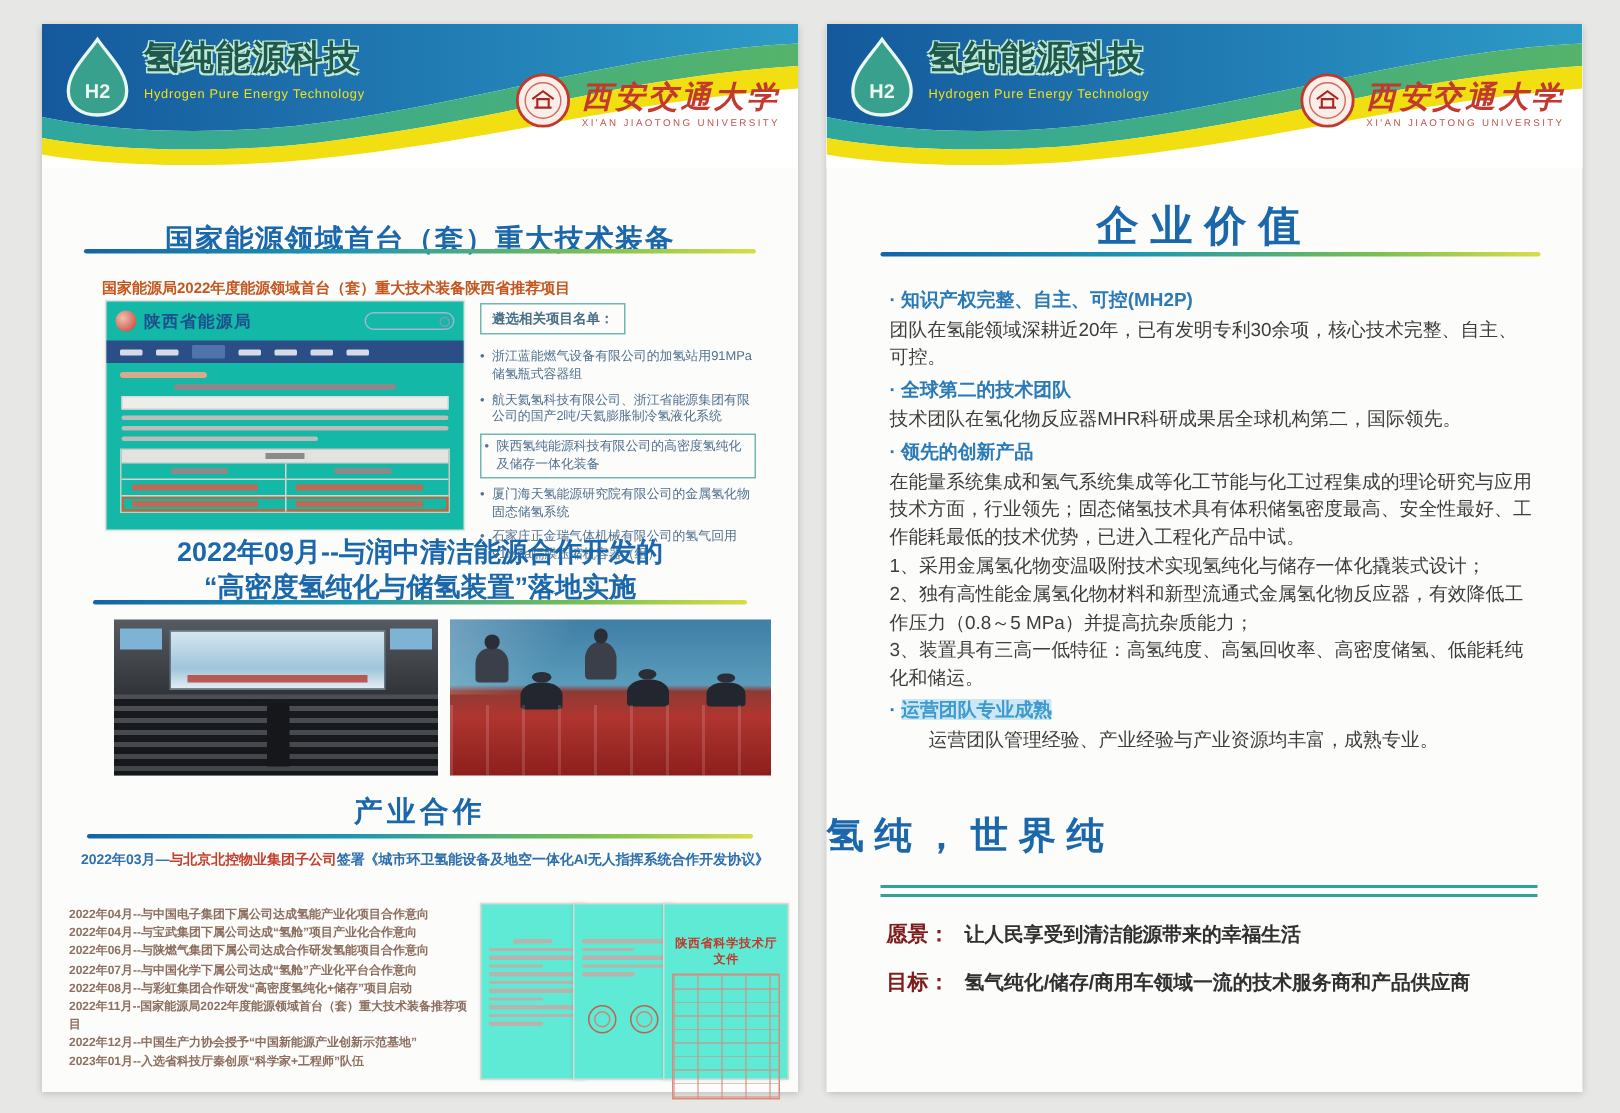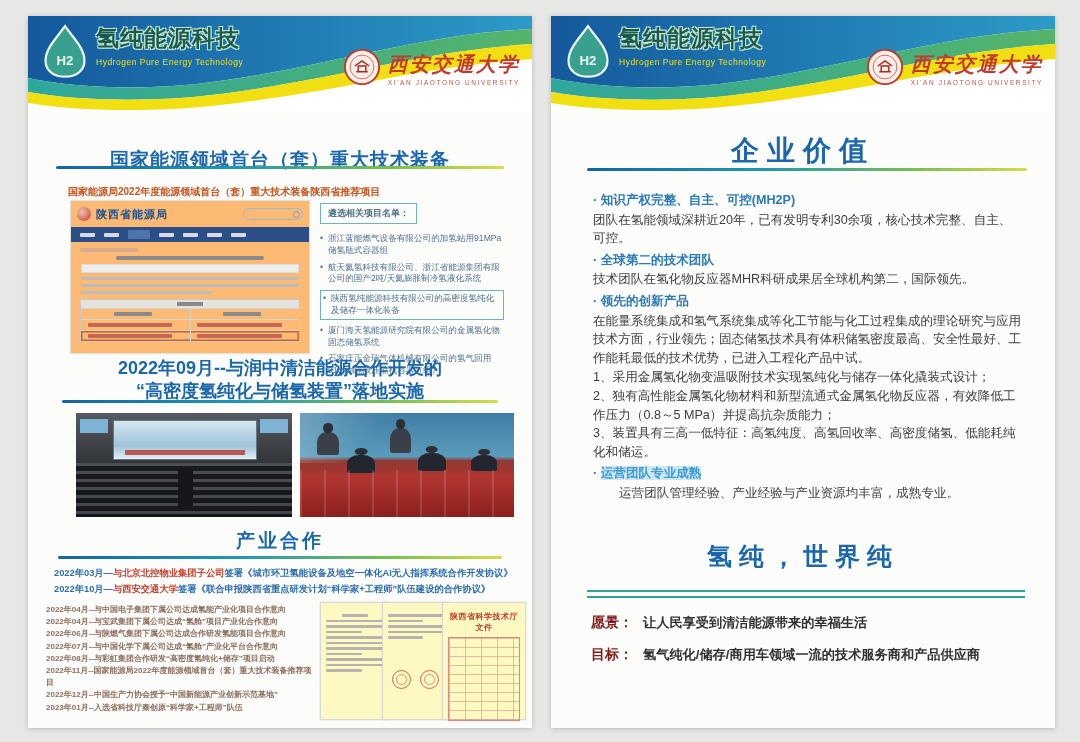--- a/index.html
+++ b/index.html
@@ -24,21 +24,21 @@
   
   .sec-title{position:absolute;left:0;right:0;text-align:center;color:#1b67ab;font-weight:bold;}
   .underline{position:absolute;height:3px;border-radius:2px;
              background:linear-gradient(90deg,#1565a8,#1e98b0 40%,#79bf52 75%,#d8dd49);}
 
   
   #t1{top:131px;font-size:19px;letter-spacing:1px;}
   #u1{top:150px;left:28px;right:28px;}
   .caption{position:absolute;left:40px;top:169px;font-size:10px;font-weight:bold;color:#c4561f;}
 
-  .shot{position:absolute;left:42px;top:184px;width:238px;height:152px;background:#fdba74;
+  .shot{position:absolute;left:42px;top:184px;width:238px;height:152px;background:#14b8a6;
         border:1px solid #e2e2de;box-shadow:0 0 2px rgba(0,0,0,.08);}
   .shot-head{height:26px;display:flex;align-items:center;padding:0 6px;gap:5px;}
   .emblem{width:14px;height:14px;border-radius:50%;background:radial-gradient(circle at 35% 35%,#f0c1ae,#c23a2f);flex:0 0 auto;}
   .site-cn{color:#1b4f8f;font-weight:bold;font-size:11px;letter-spacing:1px;}
   .search{margin-left:auto;width:58px;height:10px;border:1px solid #9fb6cf;border-radius:6px;position:relative;}
   .search::after{content:"";position:absolute;right:2px;top:1.5px;width:5px;height:5px;border:1px solid #7d9cc0;border-radius:50%;}
   .shot-nav{height:15px;background:#2b4e86;display:flex;align-items:center;gap:9px;padding:0 9px;}
   .shot-nav i{width:15px;height:4px;background:rgba(255,255,255,.8);border-radius:1px;}
   .shot-nav i.on{height:9px;width:22px;background:#4f74ad;}
   .crumb{height:4px;width:58px;background:#d9a98f;border-radius:2px;margin:6px 0 4px 9px;}
@@ -94,21 +94,21 @@
 
   #t3{top:512px;font-size:19px;letter-spacing:3px;}
   #u3{top:540px;left:30px;right:30px;}
   .hilites{position:absolute;left:26px;top:550px;right:6px;font-size:9.3px;font-weight:bold;
            line-height:15.5px;white-space:nowrap;}
   .hd2{color:#2e6fae;} .hp{color:#c4402e;}
 
   .timeline{position:absolute;left:18px;top:588px;width:268px;font-size:8px;font-weight:bold;
             color:#8d6f60;line-height:12.2px;}
   .docs{position:absolute;left:292px;top:586px;width:194px;height:118px;}
-  .doc{position:absolute;top:0;bottom:0;background:#fef9c3;border:1px solid #d8d8d4;box-shadow:0 0 2px rgba(0,0,0,.12);padding:8px 5px;}
+  .doc{position:absolute;top:0;bottom:0;background:#5eead4;border:1px solid #d8d8d4;box-shadow:0 0 2px rgba(0,0,0,.12);padding:20px 5px;}
   .doc .dl{height:2.5px;background:#b9b3ae;margin:3px 0;border-radius:1px;}
   .doc .dl.s{width:62%;} .doc .dl.c{width:46%;margin:3px auto;}
   .d1{left:0;width:30%;} .d2{left:32%;width:29%;} .d3{left:63%;width:37%;}
   .stamp{position:absolute;bottom:26%;width:17px;height:17px;border:1.5px solid #cf4b3c;border-radius:50%;opacity:.85;}
   .stamp::after{content:"";position:absolute;inset:3px;border:1px solid #d97a6c;border-radius:50%;}
   .stamp.s1{left:14%;} .stamp.s2{left:56%;}
   .doc-title{color:#c0392b;font-weight:bold;font-size:8px;text-align:center;letter-spacing:.5px;
              font-family:"DejaVu Serif",serif;margin-bottom:4px;}
   .doc-grid{border:1px solid #d98a7c;height:82px;
             background:repeating-linear-gradient(180deg,rgba(217,138,124,.55) 0 1px,transparent 1px 9px),
@@ -117,21 +117,21 @@
   
   #rt{top:116px;font-size:28px;letter-spacing:8px;}
   #ru1{top:152px;left:36px;right:28px;}
   .rp-flow{position:absolute;left:42px;right:32px;top:172px;font-size:12.6px;line-height:18.6px;color:#3d3d3d;}
   .bhead{color:#2b7ab8;font-weight:bold;margin:3px 0 1px;}
   .bhead::before{content:"· ";}
   .bhead.hl span{background:#cde8f5;color:#3f9ad0;}
   .bbody{margin:0 0 1px;}
   .bbody.ind{padding-left:26px;}
   .nline{margin:0;}
-  .slogan{position:absolute;left:0;right:0;top:524px;text-align:center;color:#1b67ab;
+  .slogan{position:absolute;left:0;right:0;top:524px;text-align:left;color:#1b67ab;
           font-weight:bold;font-size:25px;letter-spacing:7px;}
   .dline{position:absolute;top:574px;left:36px;right:30px;height:4px;
          border-top:2px solid #2fa39a;border-bottom:2px solid #2fa39a;}
   .vg{position:absolute;left:40px;right:26px;font-size:13.2px;font-weight:bold;color:#303030;}
   .vg .lab{color:#7f1d1d;font-size:14px;margin-right:10px;}
   #vision{top:598px;} #goal{top:630px;}
 </style>
 </head>
 <body>
 
@@ -263,21 +263,20 @@
         <div class="fig f2"></div>
         <div class="fig f3"></div>
       <div class="ps-cloth"></div>
     </div>
 
     <div class="sec-title" id="t3">产业合作</div>
     <div class="underline" id="u3"></div>
 
     <div class="hilites">
       <div><span class="hd2">2022年03月—</span><span class="hp">与北京北控物业集团子公司</span><span class="hd2">签署《城市环卫氢能设备及地空一体化AI无人指挥系统合作开发协议》</span></div>
-      <div><span class="hd2">2022年10月—</span><span class="hp">与西安交通大学</span><span class="hd2">签署《联合申报陕西省重点研发计划“科学家+工程师”队伍建设的合作协议》</span></div>
     </div>
 
     <div class="timeline">
       <div>2022年04月--与中国电子集团下属公司达成氢能产业化项目合作意向</div>
       <div>2022年04月--与宝武集团下属公司达成“氢舱”项目产业化合作意向</div>
       <div>2022年06月--与陕燃气集团下属公司达成合作研发氢能项目合作意向</div>
       <div>2022年07月--与中国化学下属公司达成“氢舱”产业化平台合作意向</div>
       <div>2022年08月--与彩虹集团合作研发“高密度氢纯化+储存”项目启动</div>
       <div>2022年11月--国家能源局2022年度能源领域首台（套）重大技术装备推荐项目</div>
       <div>2022年12月--中国生产力协会授予“中国新能源产业创新示范基地”</div>

